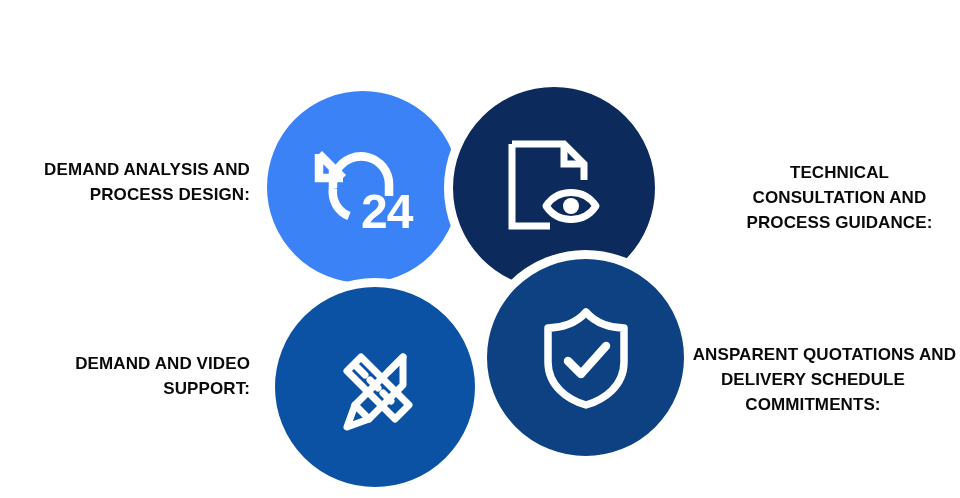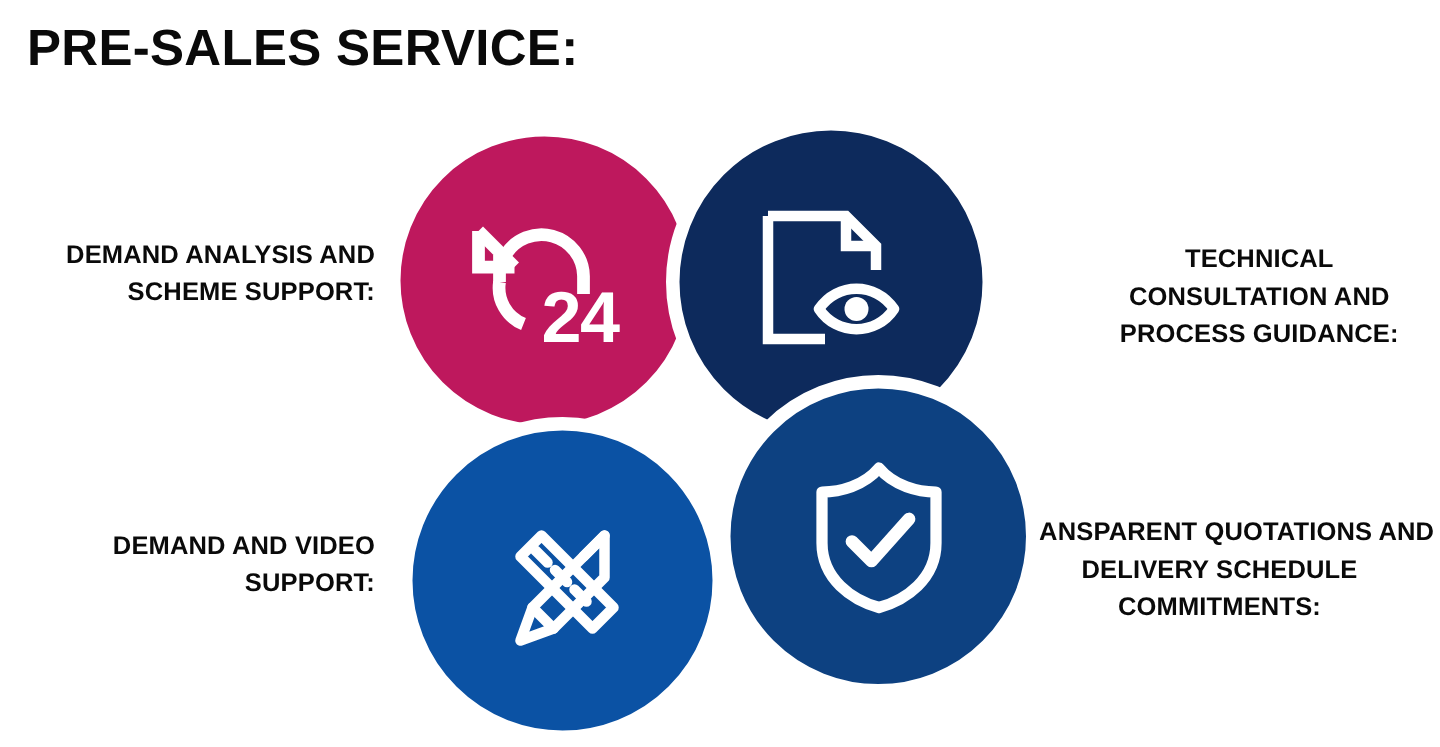--- a/index.html
+++ b/index.html
@@ -95,25 +95,24 @@
   .label-tl { left: 10px;  top: 157px; width: 240px; }
   .label-tr { left: 727px; top: 160px; width: 225px; }
   .label-bl { left: 10px;  top: 351px; width: 240px; }
   .label-br { left: 668px; top: 342px; width: 290px; }
 </style>
 </head>
 <body>
 
 <div id="page">
 
-  <div class="page-title">PRE-SALES SERVICE:</div>
 
   <div class="cluster">
 
-    <div class="bubble bubble-tl" style="background: #be185d; justify-content: center;">
+    <div class="bubble bubble-tl" style="background: #3b82f6; justify-content: center;">
       <span>
         <svg width="108" height="102" viewBox="0 0 108 102" fill="none">
           <path d="M28 34 A28 28 0 0 1 80 48" stroke="#ffffff" stroke-width="8.5" fill="none" stroke-linecap="butt"></path>
           <path d="M80 48 L80 60" stroke="#ffffff" stroke-width="8.5" fill="none" stroke-linecap="butt"></path>
           <path d="M24 52 A26 26 0 0 0 40 80" stroke="#ffffff" stroke-width="8.5" fill="none" stroke-linecap="butt"></path>
           <path d="M24 52 L24 34" stroke="#ffffff" stroke-width="8.5" fill="none"></path>
           <path d="M10 18 L10 42 L34 42" stroke="#ffffff" stroke-width="8.5" fill="none" stroke-linejoin="miter" stroke-linecap="butt"></path>
           <path d="M10 18 L34 42" stroke="#ffffff" stroke-width="8.5" fill="none"></path>
           <text x="52" y="92" font-family="'Liberation Sans', sans-serif" font-size="48" font-weight="bold" fill="#ffffff" letter-spacing="-1">24</text>
         </svg>
@@ -155,21 +154,21 @@
             <path d="M80 22 L66 36 L32 70 L24 92 L46 84 L80 50 L80 22 Z" stroke-linejoin="round"></path>
             <path d="M80 22 L66 36"></path>
             <path d="M32 70 L46 84"></path>
           </g>
         </svg>
       </span>
     </div>
 
   </div>
 
-  <div class="label label-left label-tl">DEMAND ANALYSIS AND SCHEME SUPPORT:</div>
+  <div class="label label-left label-tl">DEMAND ANALYSIS AND PROCESS DESIGN:</div>
 
   <div class="label label-right label-tr">TECHNICAL CONSULTATION AND PROCESS GUIDANCE:</div>
 
   <div class="label label-left label-bl">DEMAND AND VIDEO SUPPORT:</div>
 
   <div class="label label-right label-br">TRANSPARENT QUOTATIONS AND DELIVERY SCHEDULE COMMITMENTS:</div>
 
 </div>
 
 </body></html>

